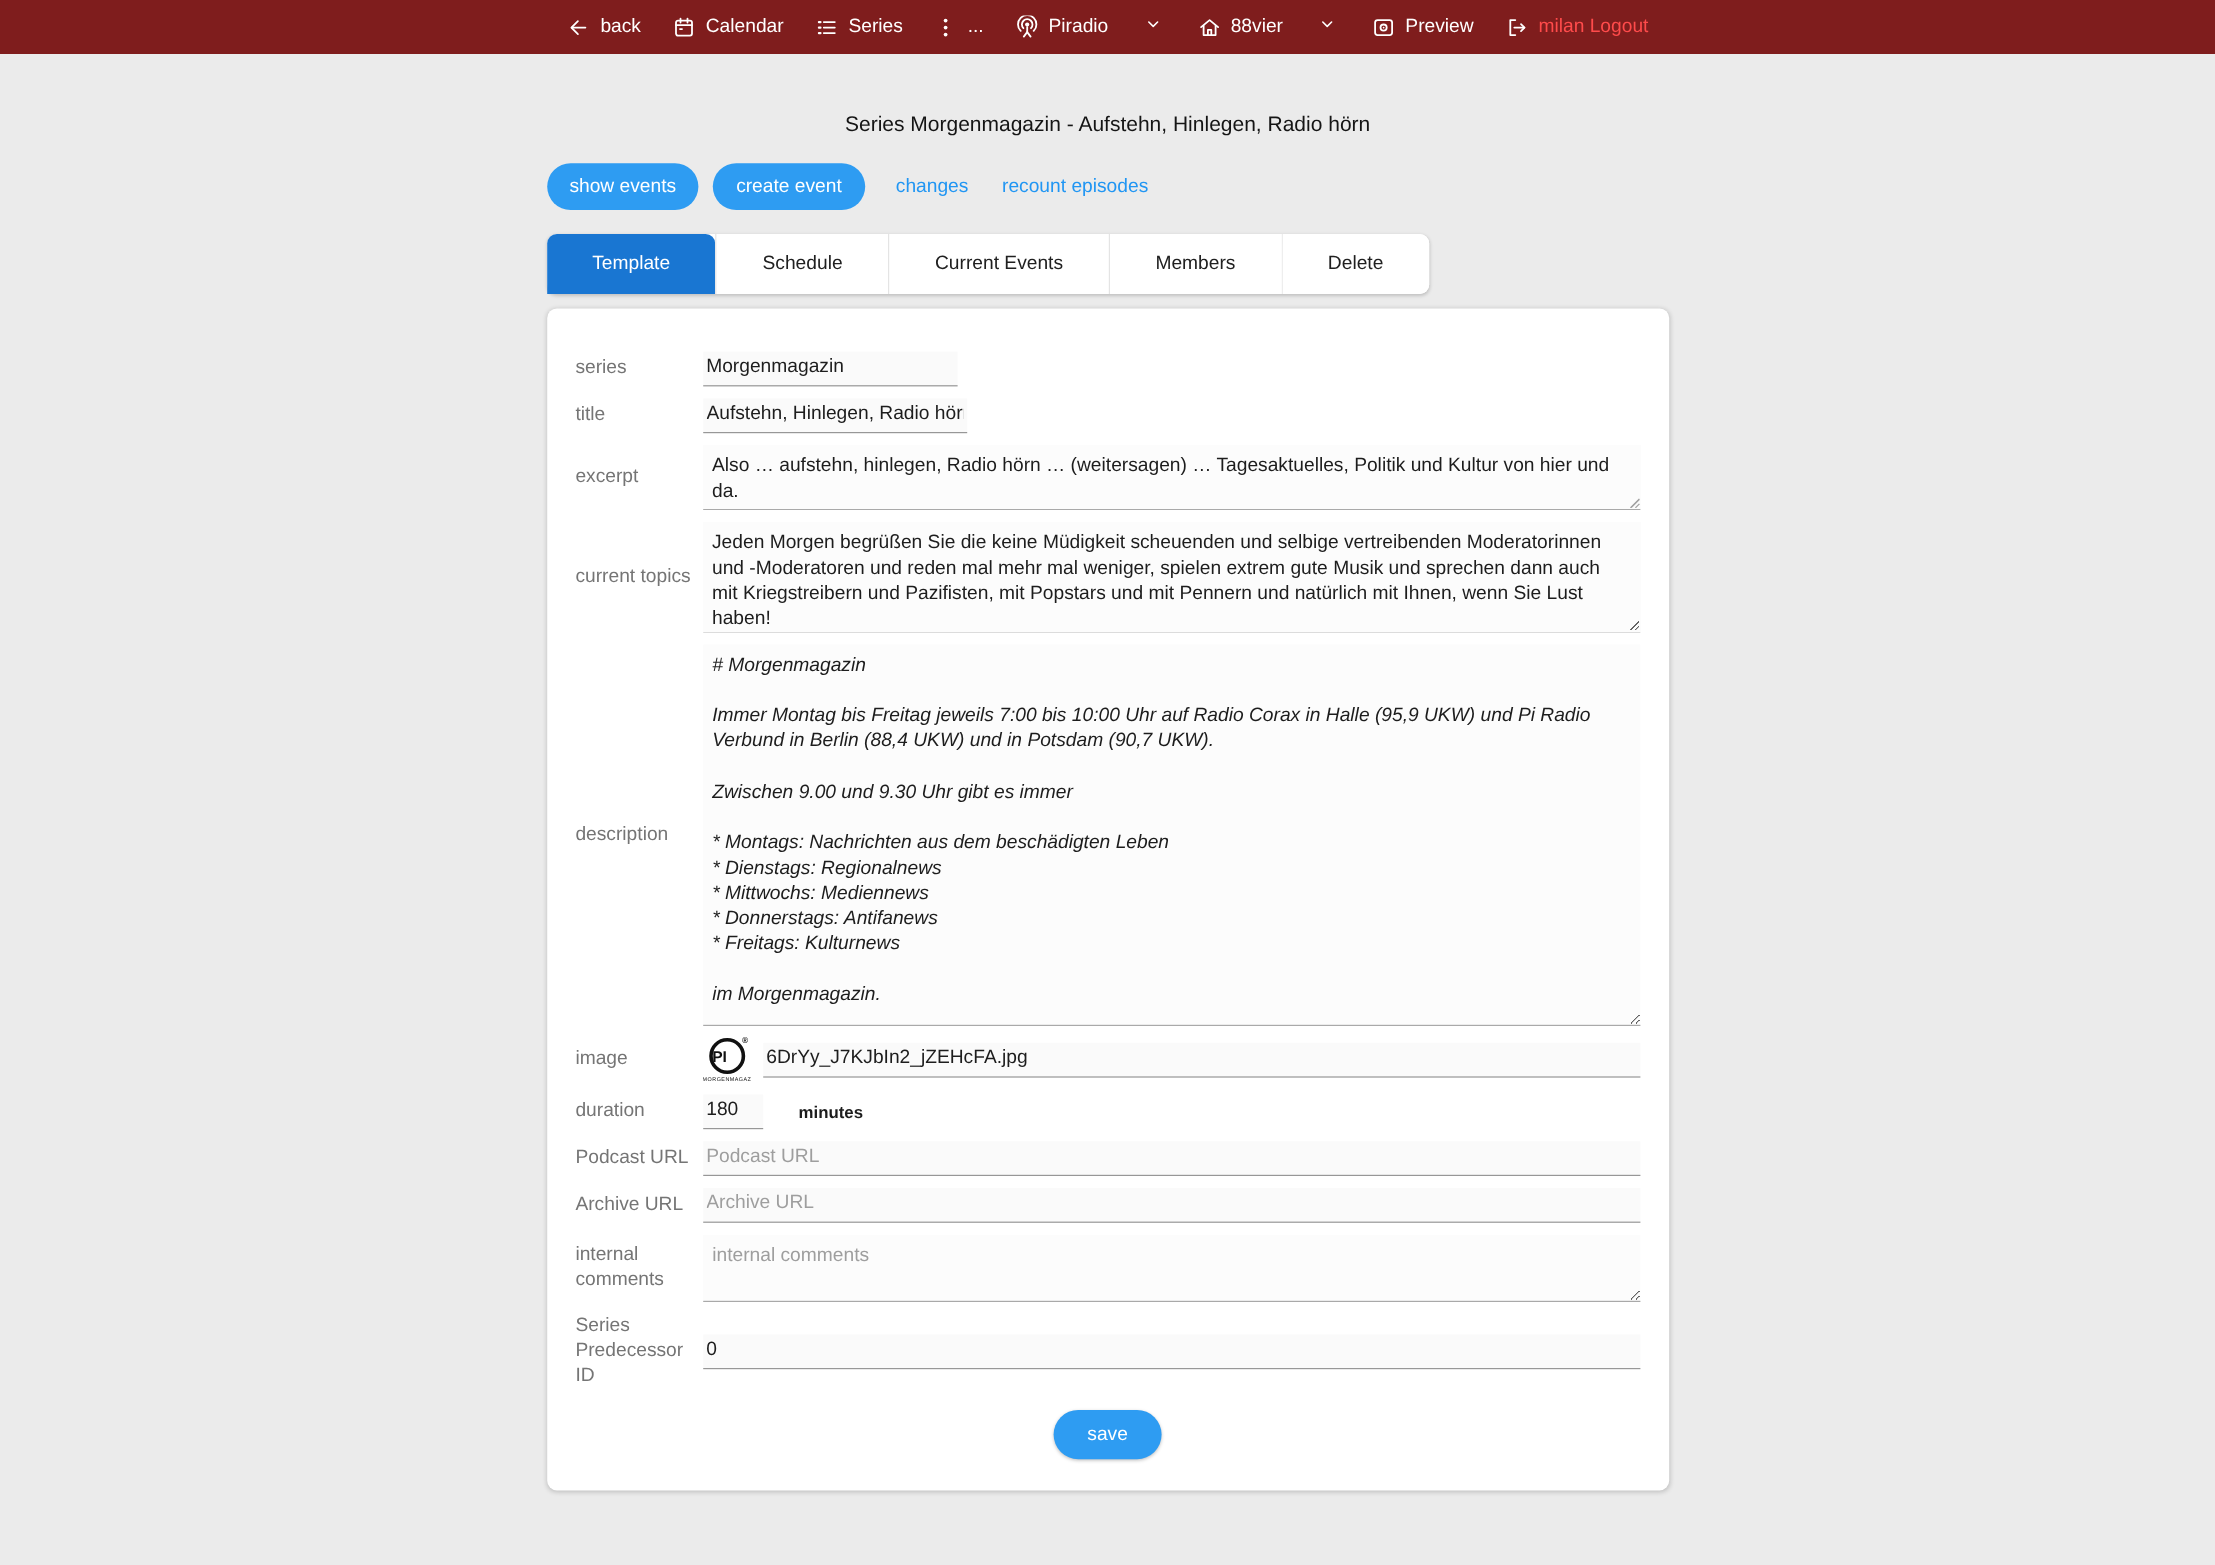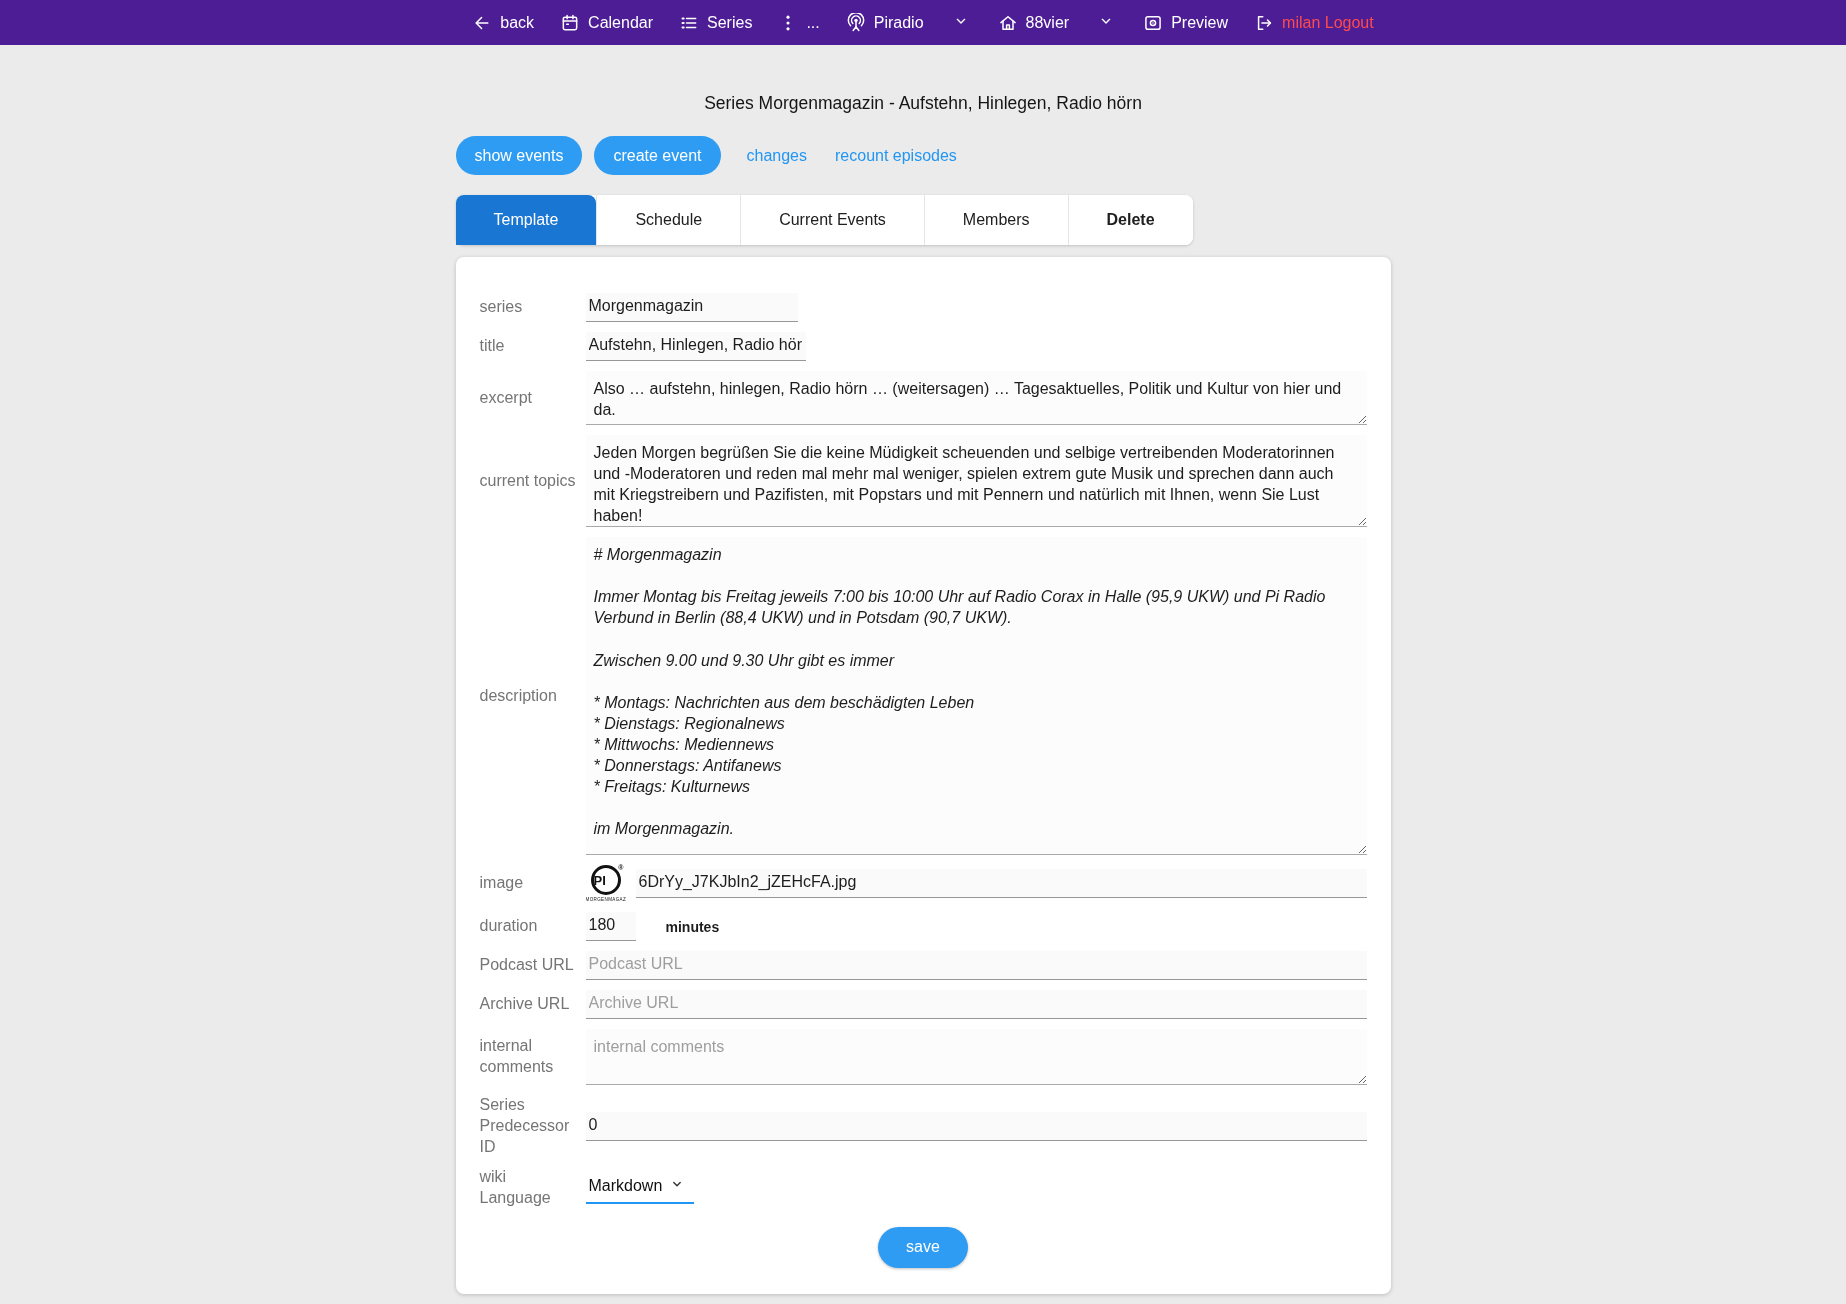--- a/index.html
+++ b/index.html
@@ -5,21 +5,21 @@
   * { box-sizing: border-box; }
   html,body { margin:0; padding:0; }
   body {
     width:1846px; min-height:1304px;
     background:#ebebeb;
     font-family:"Liberation Sans", sans-serif;
     color:#1d1d1d;
   }
   
   .navbar {
-    height:45px; background:#4c1d95; color:#fff;
+    height:45px; background:#7f1d1d; color:#fff;
     display:flex; align-items:center; justify-content:center;
     font-size:16px;
   }
   .nav-item {
     display:flex; align-items:center; gap:8px;
     margin:0 13px; cursor:pointer; white-space:nowrap;
   }
   .nav-item svg { display:block; }
   .nav-chevron { margin:0 16px; cursor:pointer; display:flex; align-items:center; }
   .logout-text { color:#ff4b4b; }
@@ -45,21 +45,21 @@
     margin-top:20px; display:flex; width:max-content;
     background:#fff; border-radius:8px;
     box-shadow:0 1px 3px rgba(0,0,0,.18);
   }
   .tab {
     height:50px; padding:0 38px; display:flex; align-items:center;
     font-size:16px; color:#202020; cursor:pointer;
     border-left:1px solid #e4e4e4; background:#fff;
   }
   .tab:first-child { border-left:none; border-radius:8px 0 0 8px; }
-  .tab:last-child { border-radius:0 8px 8px 0;font-weight:bold; }
+  .tab:last-child { border-radius:0 8px 8px 0; }
   .tab.active {
     background:#1976d2; color:#fff;
     border-radius:8px 8px 0 0; border-left:none;
   }
   
   .card {
     margin-top:12px; background:#fff; border-radius:8px;
     box-shadow:0 1px 4px rgba(0,0,0,.2);
     padding:36px 24px 26px 24px;
   }
@@ -350,32 +350,19 @@
       </div>
     </div>
 
     <div class="form-row">
       <div class="form-label">Series Predecessor ID</div>
       <div class="form-field">
         <input class="text-input w-full" type="text" value="0" style="">
       </div>
     </div>
 
-    <div class="form-row">
-      <div class="form-label">wiki Language</div>
-      <div class="form-field">
-        <div class="select-wrap">
-          <span class="select-value">Markdown</span>
-          <span>
-            <svg width="14" height="14" viewBox="0 0 24 24" fill="none" stroke="#333" stroke-width="2.4" stroke-linecap="round" stroke-linejoin="round">
-                <path d="M6.5 9.5 12 15l5.5-5.5"></path>
-              </svg>
-          </span>
-        </div>
-      </div>
-    </div>
 
     <div class="save-row">
       <button class="save-btn">save</button>
     </div>
 
   </div>
 </div>
 
 </body></html>

